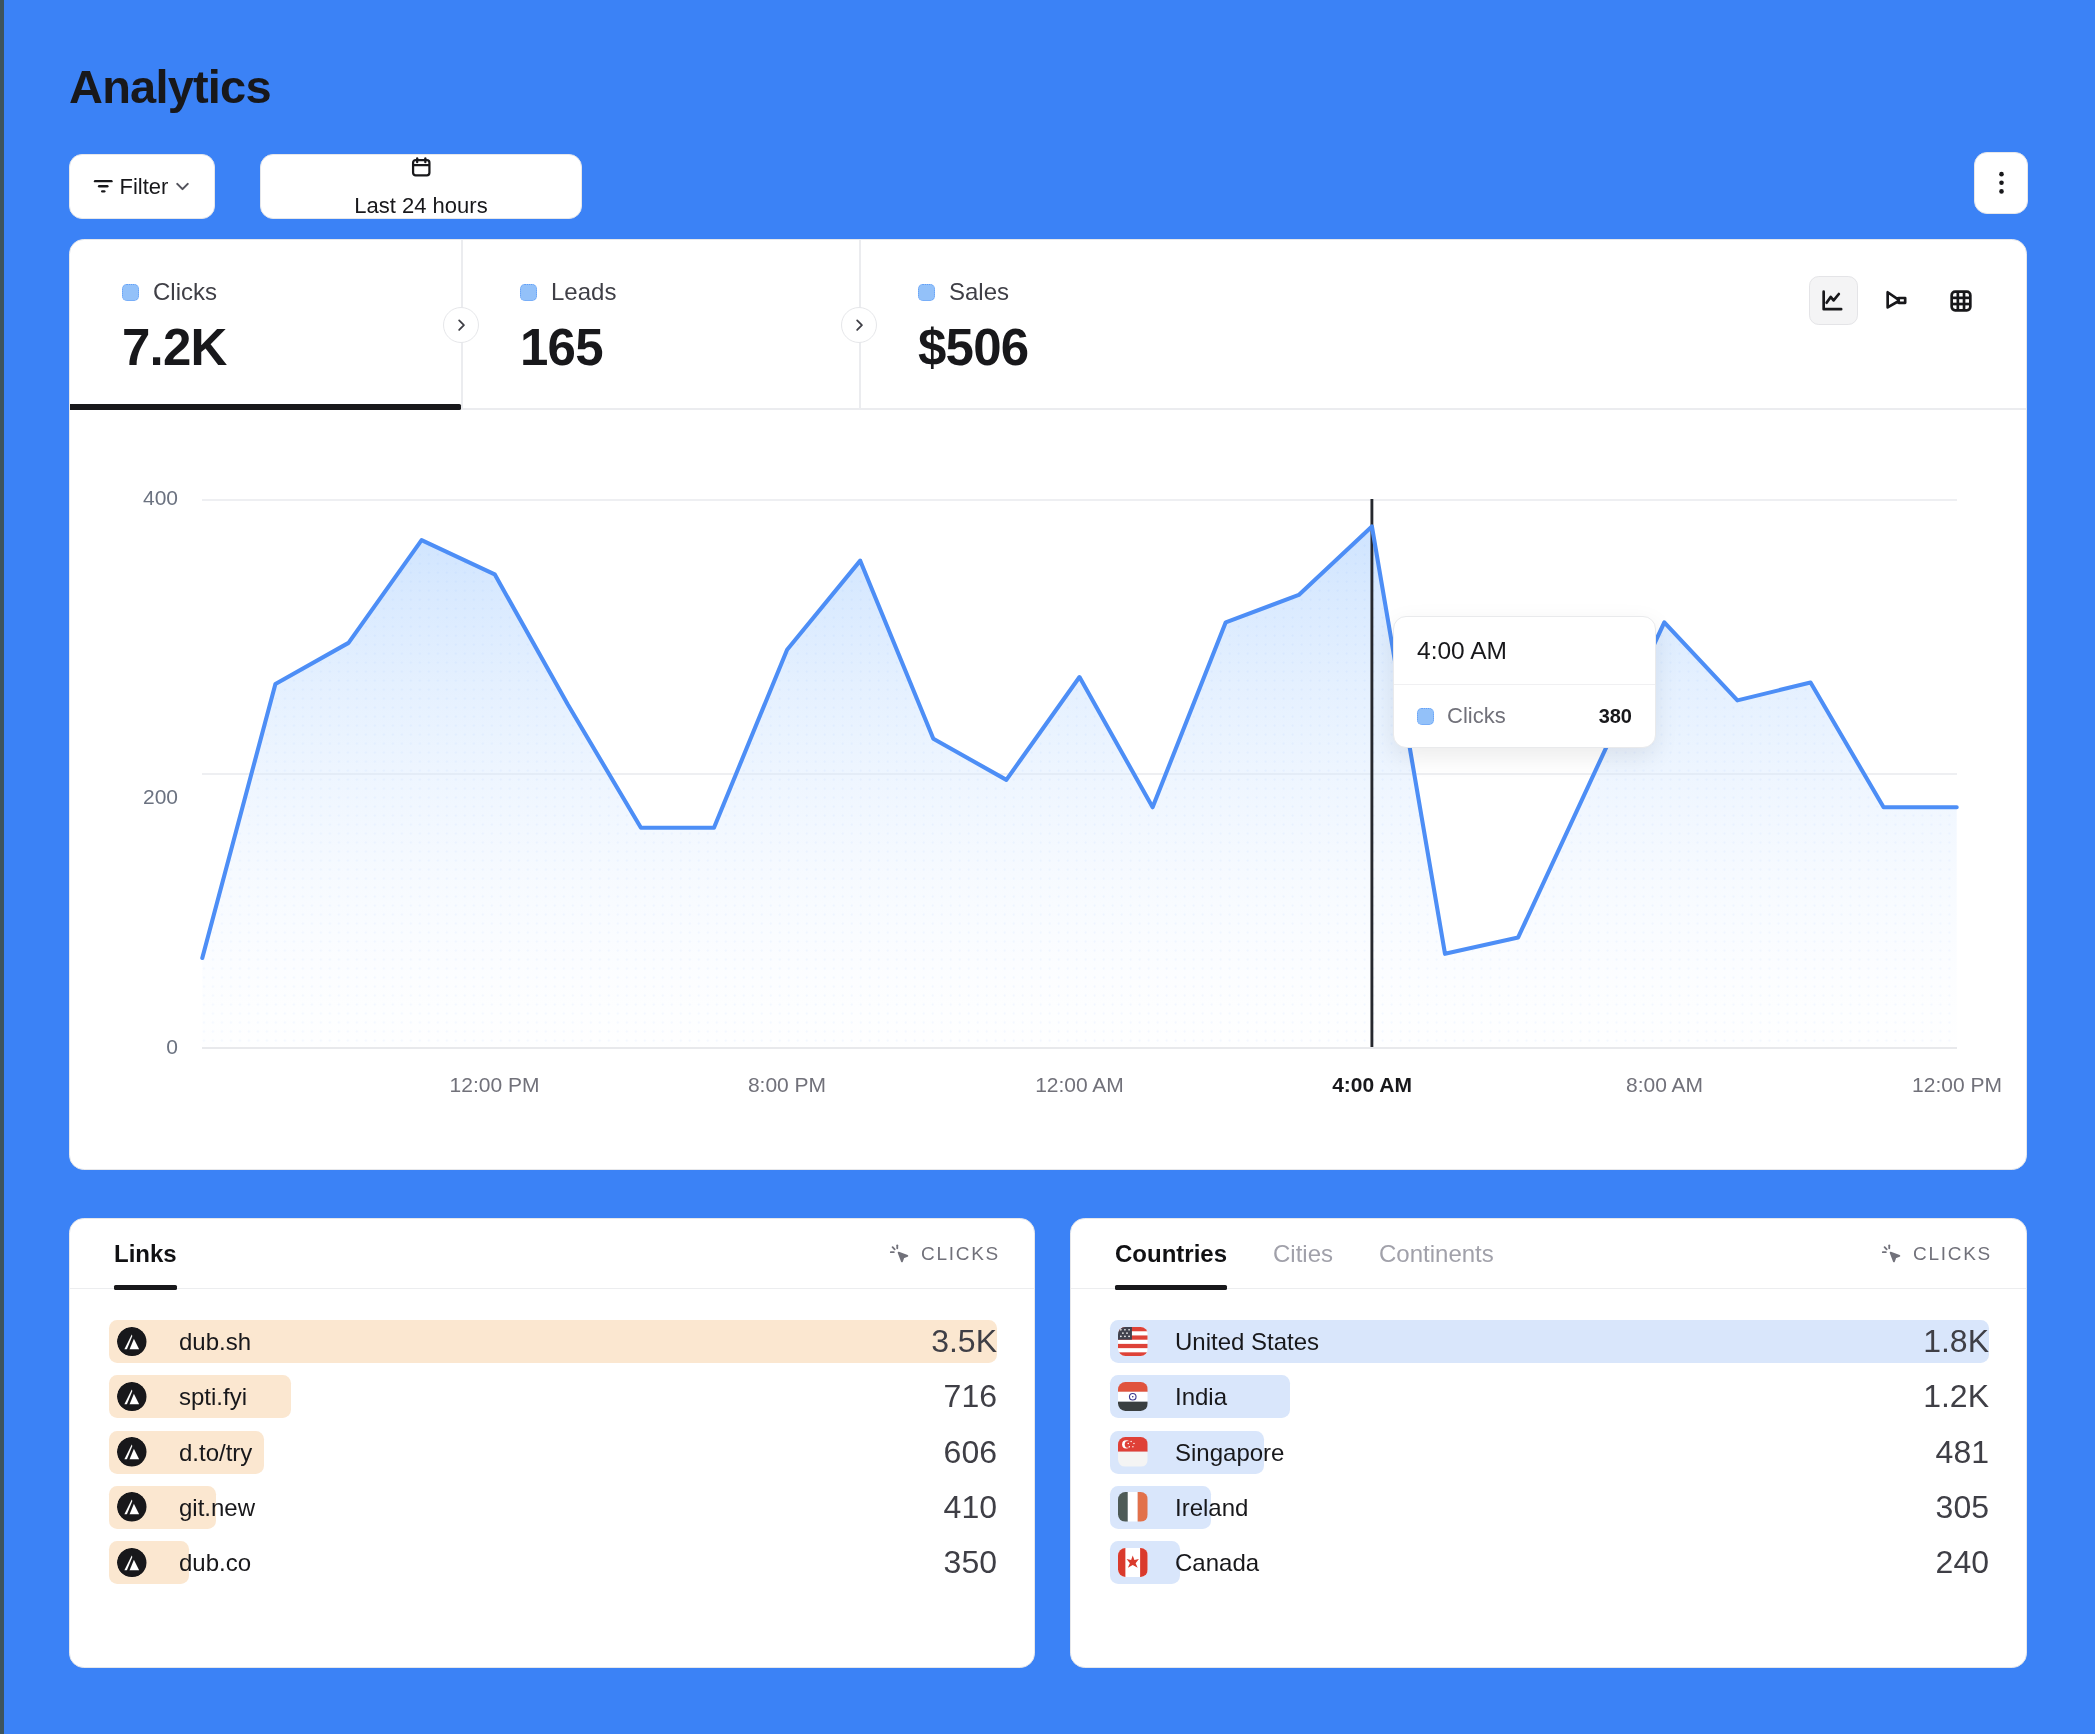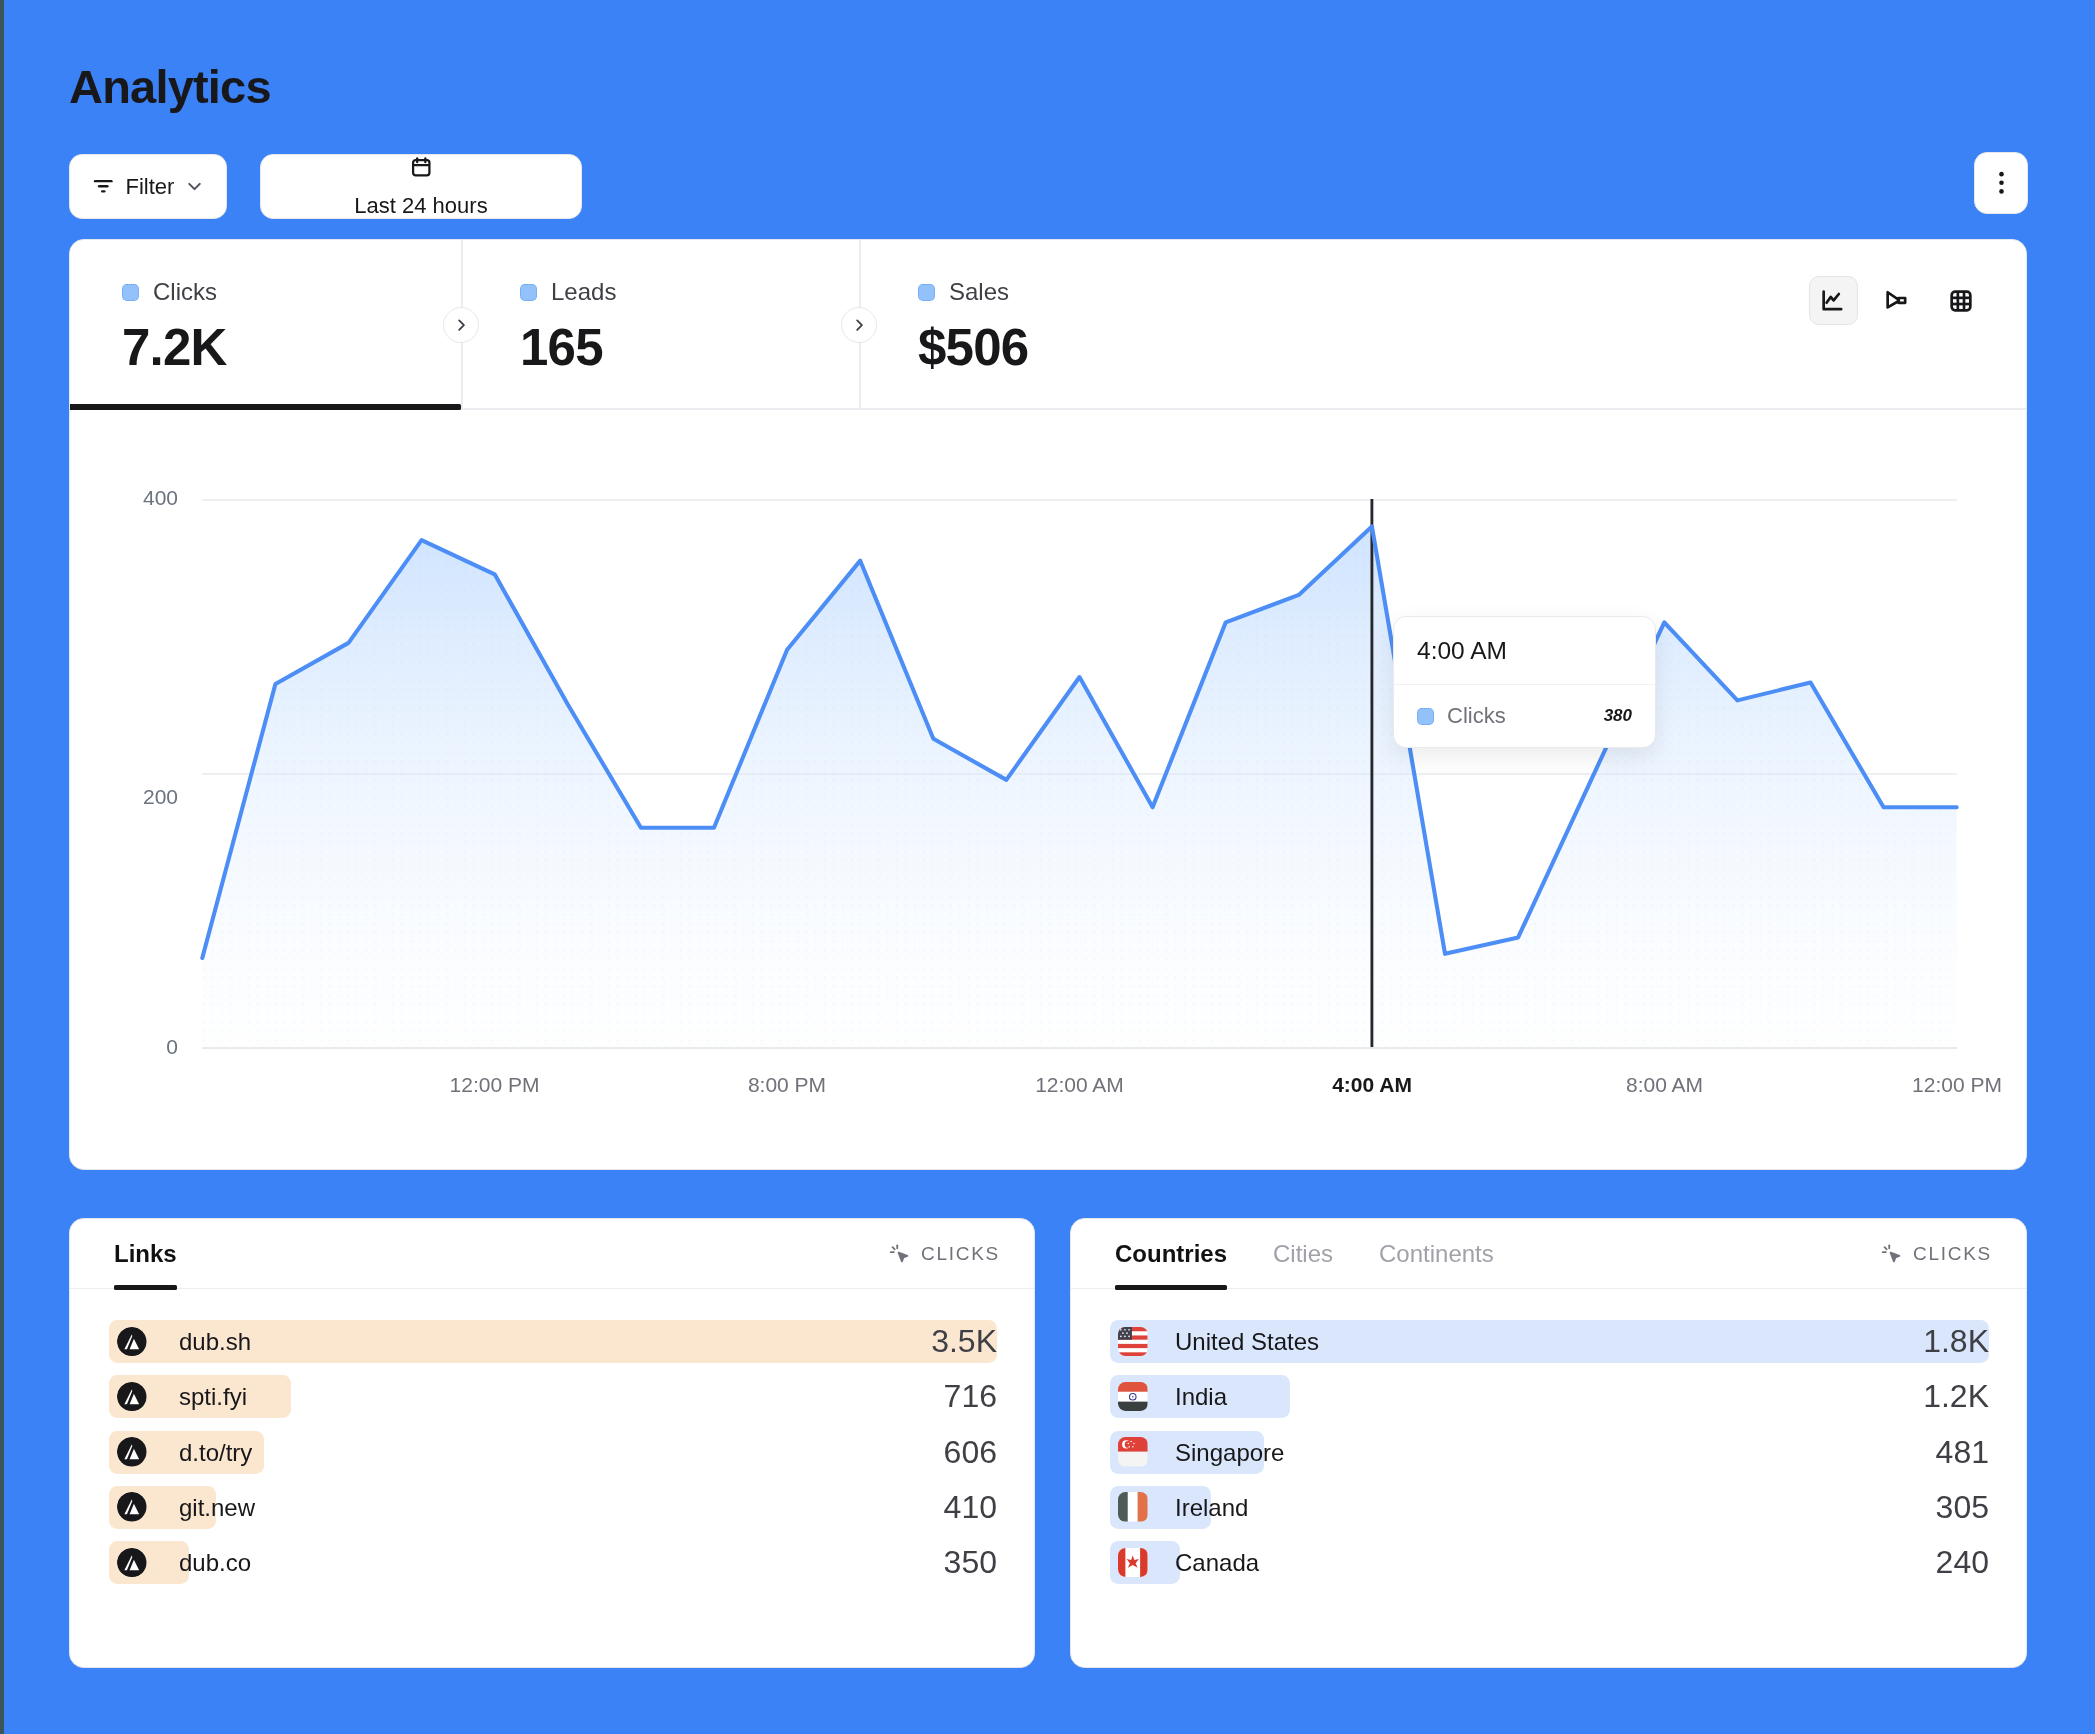--- a/index.html
+++ b/index.html
@@ -4,21 +4,21 @@
 <style>
   html,body{margin:0;padding:0;background:#fff;}
   .page{position:relative;width:2096px;height:1735px;background:#3b82f6;overflow:hidden;
         font-family:"Liberation Sans","DejaVu Sans",sans-serif;color:#18181B;}
   .edge-stripe{position:absolute;left:0;top:0;width:4.1px;height:100%;background:#3E545C;}
 
   
   .page-title{position:absolute;left:69px;top:59px;font-size:47px;font-weight:700;letter-spacing:-0.8px;}
   .btn{position:absolute;display:flex;align-items:center;background:#fff;border:1.6px solid #E6E7EA;
        border-radius:13px;font-size:22px;color:#18181B;box-sizing:border-box;cursor:pointer;}
-  .filter-btn{left:69px;top:154px;height:65px;padding:0 21px;gap:10px;}
+  .filter-btn{left:69px;top:154px;height:65px;padding:0 21px;gap:4px;}
   .date-btn{left:260px;top:154px;width:322px;height:65px;padding:0 19.6px;gap:13px;flex-direction:column;}
   .date-btn .spacer{flex:1;}
   .kebab-btn{left:1974px;top:152px;width:54px;height:62px;justify-content:center;}
 
   
   .main-card{position:absolute;left:69px;top:239px;width:1958px;height:931px;
              border:1.6px solid #E6E7EA;border-radius:14.7px;box-sizing:border-box;background:#fff;}
   .vdiv{position:absolute;top:0;width:1.6px;height:168px;background:#EBECEF;}
   .stats-border{position:absolute;left:0;top:168px;width:100%;height:1.6px;background:#EBECEF;}
   .active-underline{position:absolute;left:0;top:164px;width:391px;height:5.7px;background:#18181B;border-radius:0 1.6px 1.6px 0;z-index:3;}
@@ -42,21 +42,21 @@
   .xticks{position:absolute;left:132px;top:833px;width:1755px;height:33px;}
   .xtick{position:absolute;transform:translateX(-50%);font-size:21px;color:#71717A;white-space:nowrap;}
   .xtick.hl{color:#18181B;font-weight:700;}
 
   
   .tooltip{position:absolute;width:263px;background:#fff;border:1.6px solid #E9EAEC;border-radius:13px;
            box-shadow:0 8.2px 24.5px rgba(0,0,0,0.08);z-index:6;box-sizing:border-box;}
   .tooltip-header{padding:19.6px 23px;font-size:24.5px;font-weight:500;border-bottom:1.6px solid #F0F0F2;}
   .tooltip-row{display:flex;align-items:center;gap:13px;padding:18px 23px;}
   .tooltip-series{font-size:22px;color:#71717A;flex:1;}
-  .tooltip-value{font-size:17px;font-weight:700;font-style:italic;}
+  .tooltip-value{font-size:20px;font-weight:700;}
 
   
   .panel{position:absolute;top:1218px;height:450px;border:1.6px solid #E6E7EA;border-radius:14.7px;
          background:#fff;box-sizing:border-box;}
   .panel.links{left:69px;width:966px;}
   .panel.countries{left:1070px;width:957px;}
   .panel-header{height:70px;border-bottom:1.6px solid #ECEDEF;display:flex;align-items:center;
                 padding:0 34px 0 44px;box-sizing:border-box;}
   .tabs{display:flex;gap:46px;height:100%;}
   .tab{display:flex;align-items:center;font-size:24px;color:#A1A1AA;position:relative;height:100%;cursor:pointer;}

